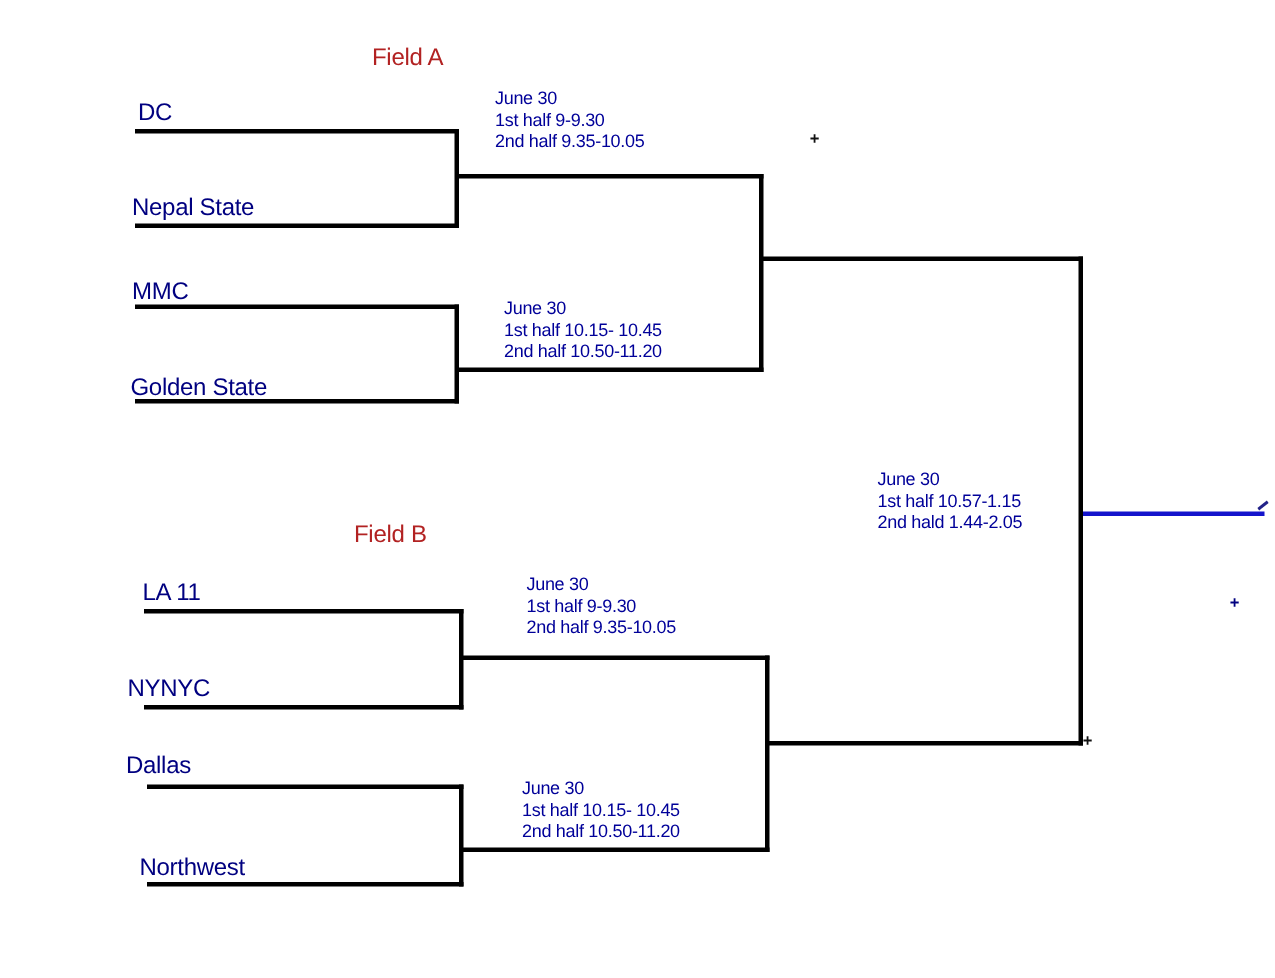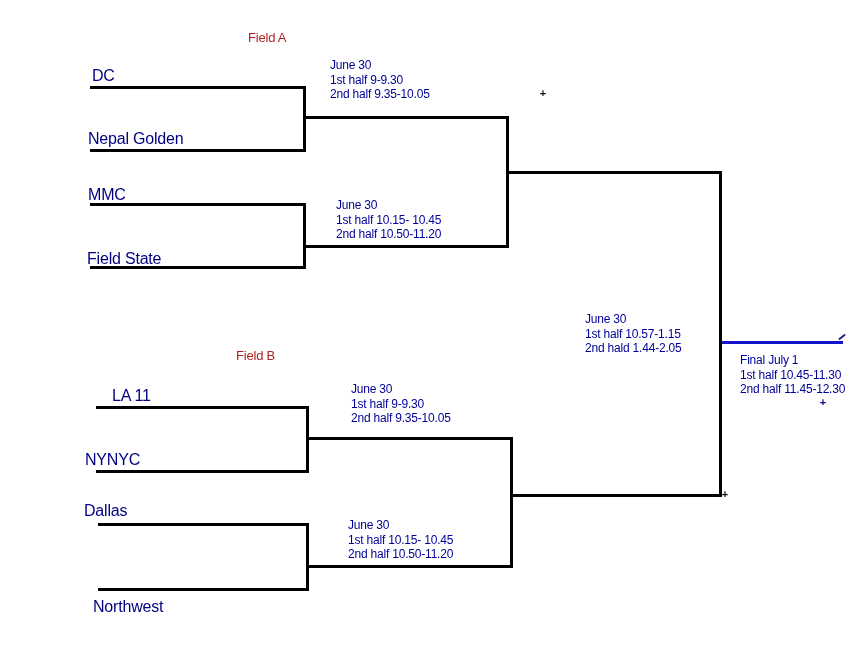--- a/index.html
+++ b/index.html
@@ -5,43 +5,43 @@
   html,body{margin:0;padding:0;background:#fff;}
   .canvas{
     position:relative;width:850px;height:652px;background:#fff;
     font-family:"Liberation Sans",sans-serif;overflow:hidden;
   }
   .hline,.vline{position:absolute;background:var(--line_black,#000);}
   .hline{height:3px;}
   .vline{width:3px;}
   .blueline{background:var(--line_blue,#1414cc) !important;}
   .team{position:absolute;color:var(--team_text,#000080);font-size:16px;letter-spacing:-0.2px;white-space:nowrap;}
-  .fieldlab{position:absolute;color:var(--field_label,#b22222);font-size:13px;letter-spacing:-0.2px;white-space:nowrap;}
+  .fieldlab{position:absolute;color:var(--field_label,#b22222);font-size:16px;letter-spacing:-0.2px;white-space:nowrap;}
   .sched{position:absolute;color:var(--sched_text,#000099);font-size:12px;letter-spacing:-0.2px;line-height:14.5px;white-space:nowrap;}
   .plus{position:absolute;color:#111;font-size:11px;font-weight:bold;line-height:9px;width:10px;text-align:center;}
   .plus.navy{color:var(--team_text,#000080);}
   .tick{position:absolute;width:8px;height:2px;background:#222288;transform:rotate(-38deg);}
 </style>
 </head>
 <body>
 
 <div class="canvas">
 
   <span class="fieldlab" style="left:248px;top:30px">Field A</span>
   <span class="fieldlab" style="left:236px;top:348px">Field B</span>
 
   <span class="team" style="left:92px;top:67px">DC</span>
-  <span class="team" style="left:88px;top:130px">Nepal Golden</span>
+  <span class="team" style="left:88px;top:130px">Nepal State</span>
   <span class="team" style="left:88px;top:186px">MMC</span>
-  <span class="team" style="left:87px;top:250px">Field State</span>
+  <span class="team" style="left:87px;top:250px">Golden State</span>
 
-  <span class="team" style="left:112px;top:387px">LA 11</span>
+  <span class="team" style="left:95px;top:387px">LA 11</span>
   <span class="team" style="left:85px;top:451px">NYNYC</span>
   <span class="team" style="left:84px;top:502px">Dallas</span>
-  <span class="team" style="left:93px;top:598px">Northwest</span>
+  <span class="team" style="left:93px;top:570px">Northwest</span>
 
   <div class="sched" style="left:330px;top:58px">
     <div>June 30</div>
     <div>1st half 9-9.30</div>
     <div>2nd half 9.35-10.05</div>
   </div>
   <div class="sched" style="left:336px;top:198px">
     <div>June 30</div>
     <div>1st half 10.15- 10.45</div>
     <div>2nd half 10.50-11.20</div>
@@ -53,25 +53,20 @@
   </div>
   <div class="sched" style="left:351px;top:382px">
     <div>June 30</div>
     <div>1st half 9-9.30</div>
     <div>2nd half 9.35-10.05</div>
   </div>
   <div class="sched" style="left:348px;top:518px">
     <div>June 30</div>
     <div>1st half 10.15- 10.45</div>
     <div>2nd half 10.50-11.20</div>
-  </div>
-  <div class="sched" style="left:740px;top:353px">
-    <div>Final July 1</div>
-    <div>1st half 10.45-11.30</div>
-    <div>2nd half 11.45-12.30</div>
   </div>
 
   <div class="hline" style="left:90px;top:86px;width:216px"></div>
   <div class="hline" style="left:90px;top:149px;width:216px"></div>
   <div class="vline" style="left:303px;top:86px;height:66px"></div>
   <div class="hline" style="left:305px;top:116px;width:204px"></div>
 
   <div class="hline" style="left:90px;top:203px;width:216px"></div>
   <div class="hline" style="left:90px;top:266px;width:216px"></div>
   <div class="vline" style="left:303px;top:203px;height:66px"></div>

